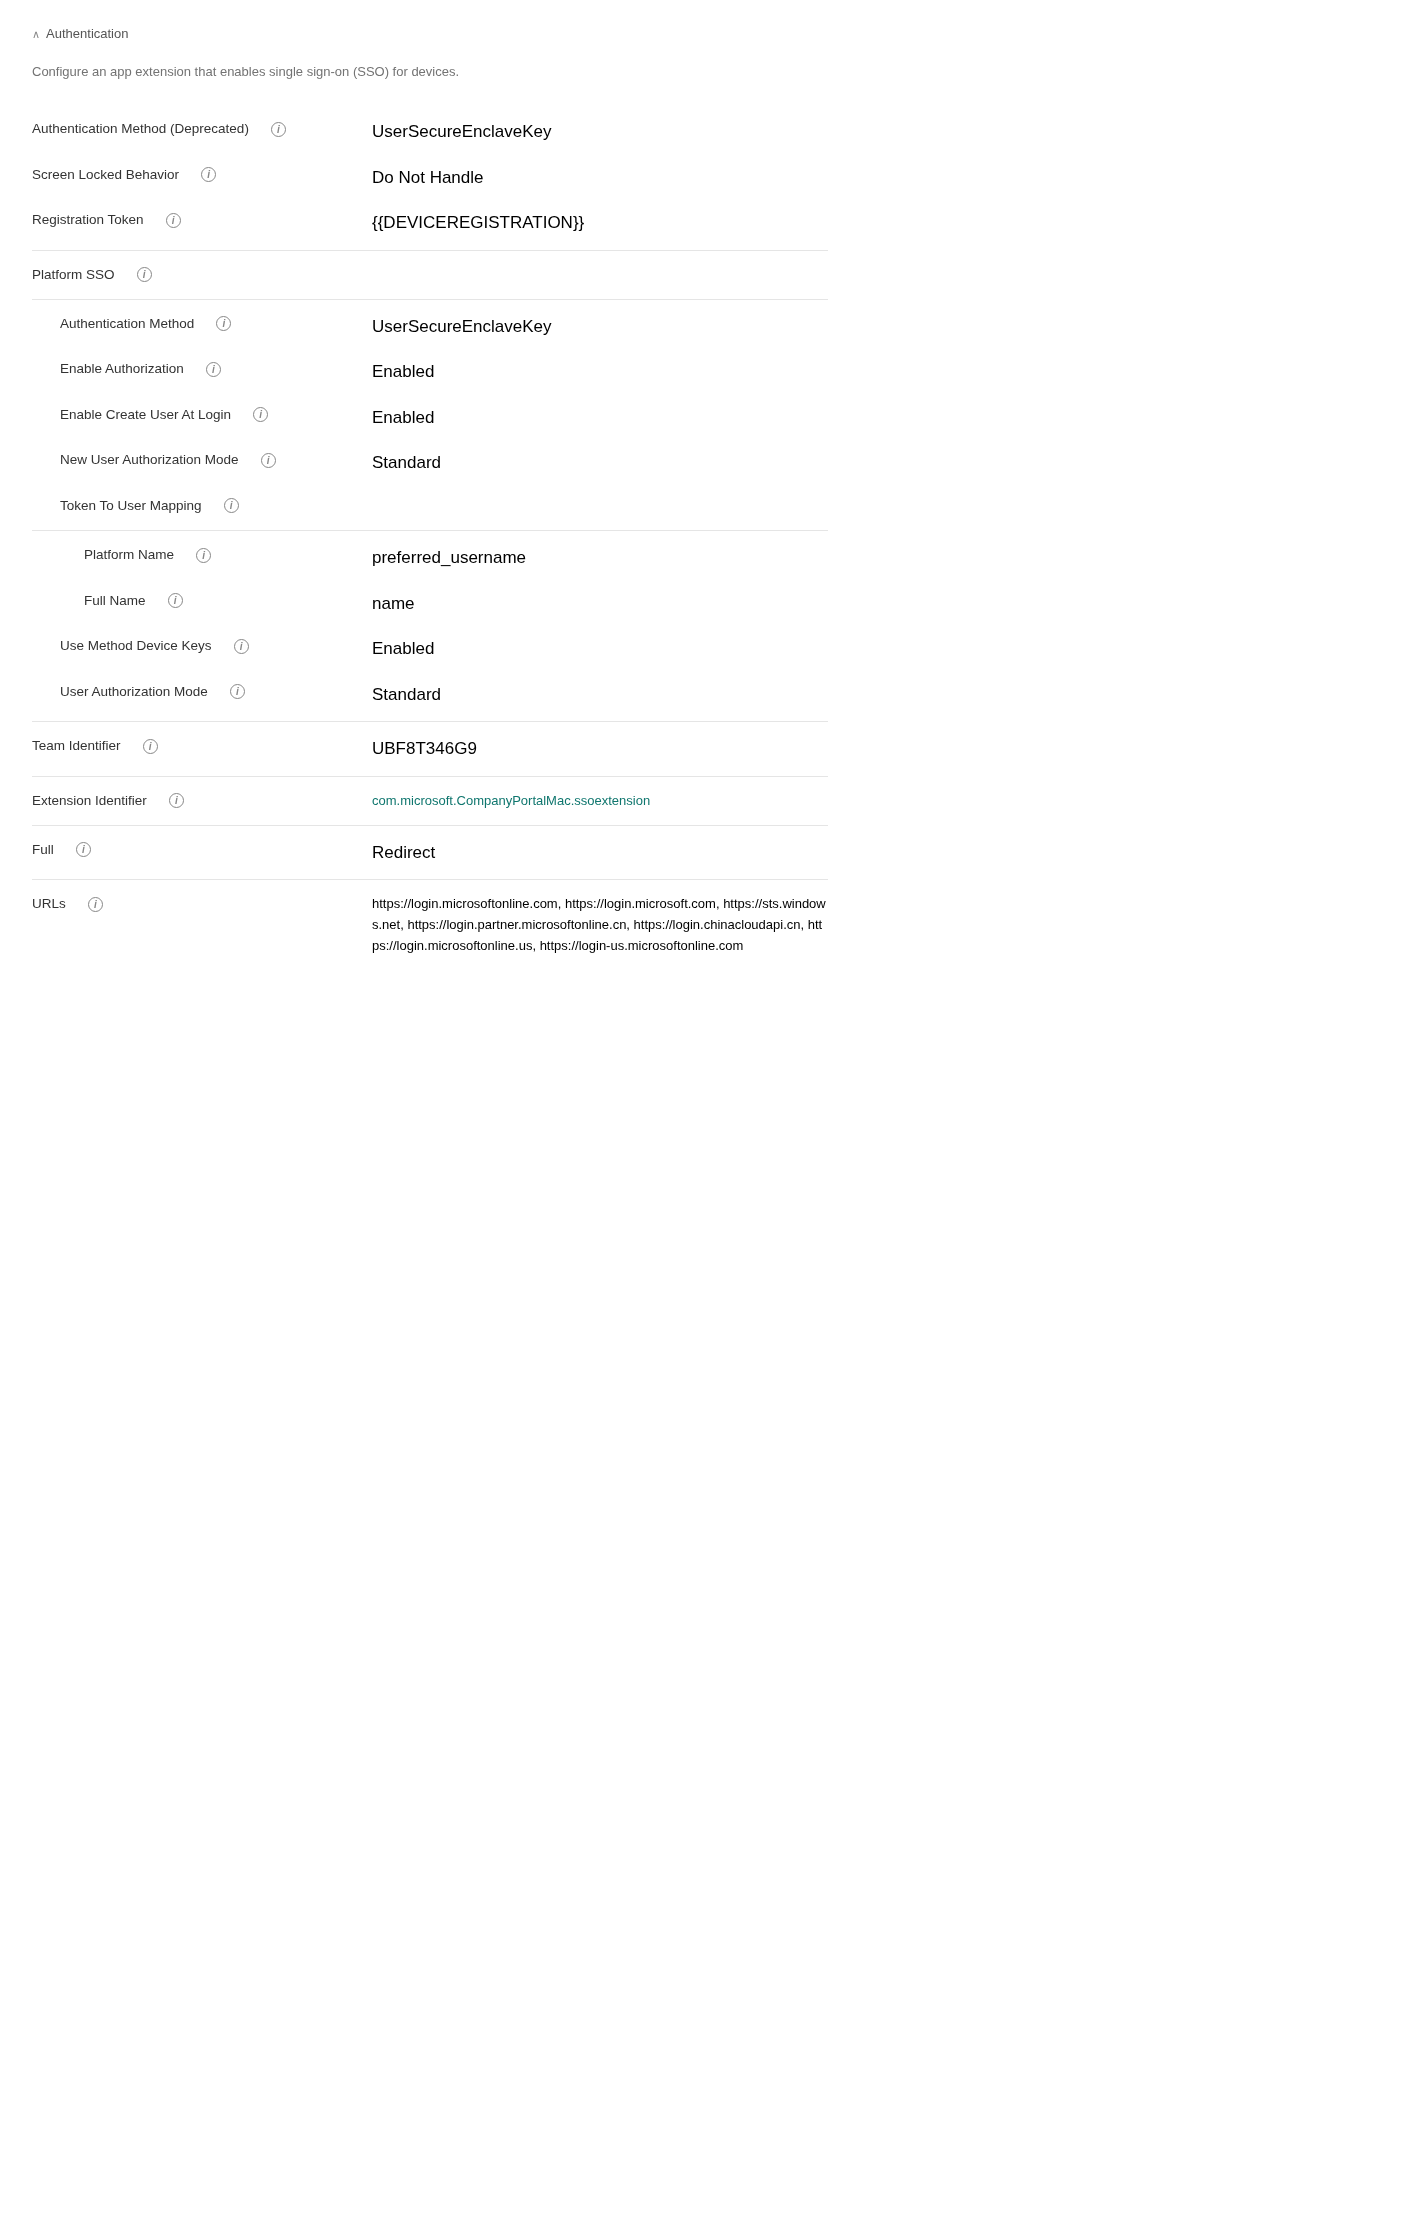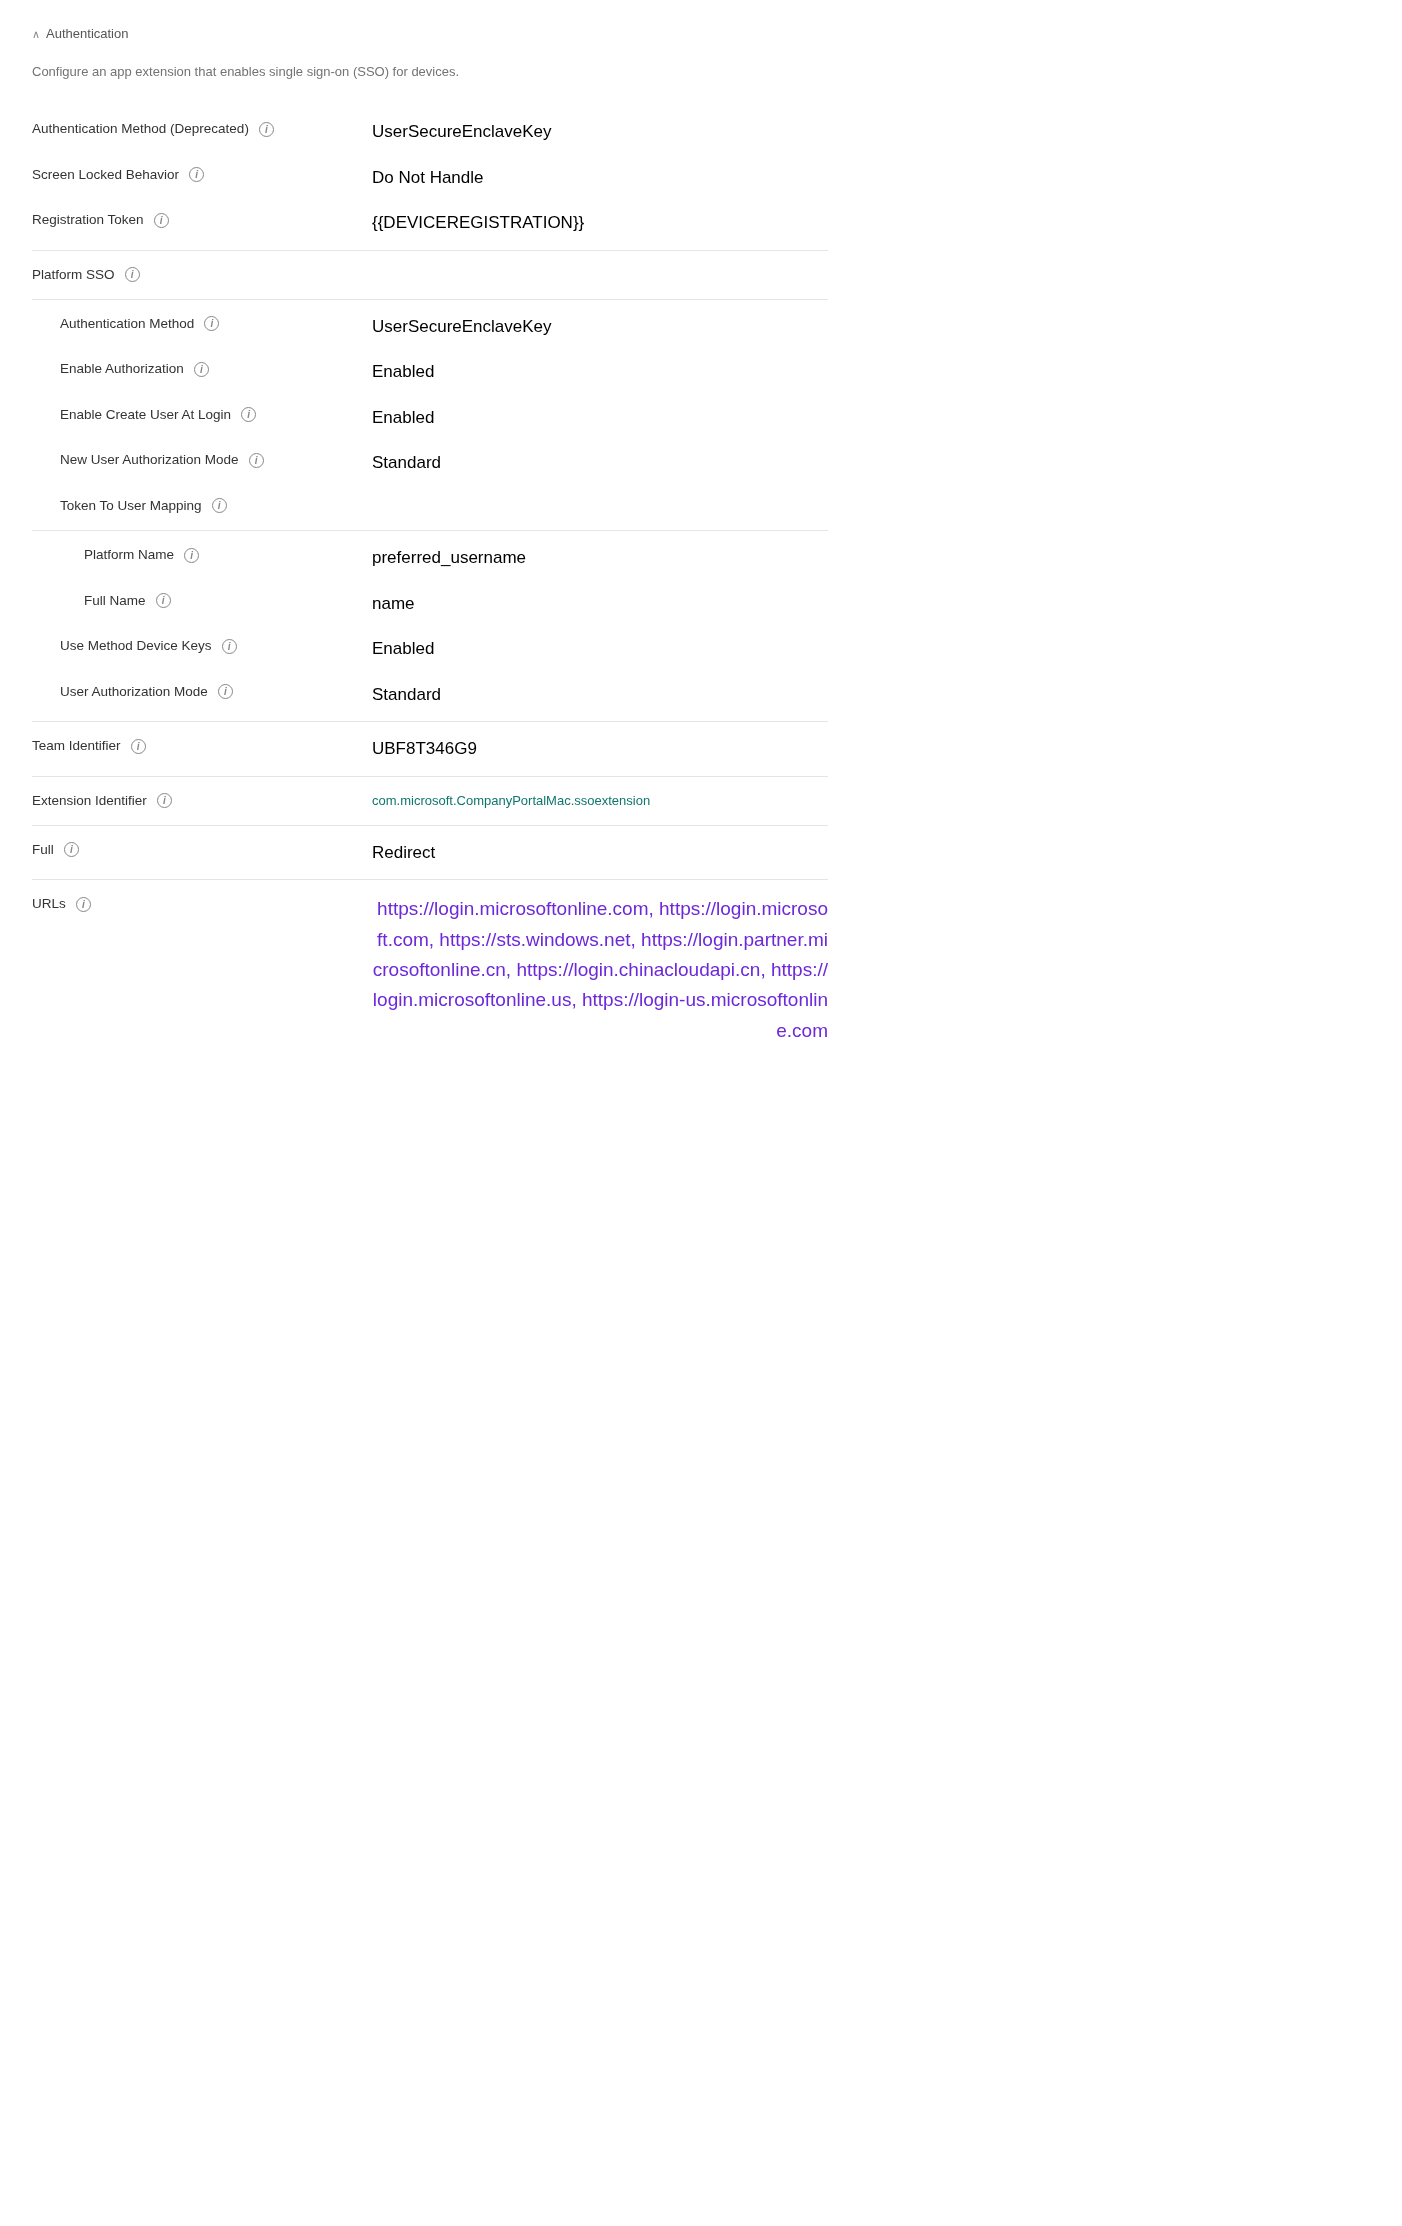--- a/index.html
+++ b/index.html
@@ -43,21 +43,21 @@
       padding: 10px 0;
       min-height: 40px;
     }
     .field-label {
       width: 340px;
       min-width: 340px;
       color: #333;
       font-size: 13.5px;
       display: flex;
       align-items: center;
-      gap: 10px;
+      gap: 22px;
       padding-right: 12px;
     }
     .field-label.indent1 {
       padding-left: 28px;
     }
     .field-label.indent2 {
       padding-left: 52px;
     }
     .field-value {
       flex: 1;
@@ -78,25 +78,24 @@
       font-weight: 600;
       cursor: default;
       flex-shrink: 0;
     }
     .divider {
       border: none;
       border-top: 1px solid #e5e5e5;
       margin: 4px 0;
     }
     .url-value {
-      font-size: 19px;
-      color: #6d28d9;
+      font-size: 13px;
+      color: #000000;
       line-height: 1.6;
       word-break: break-all;
-      text-align: right;
     }
     .extension-value {
       font-size: 13px;
       color: #0f766e;
     }
   </style>
 </head>
 <body>
 
 <div class="page-container">

